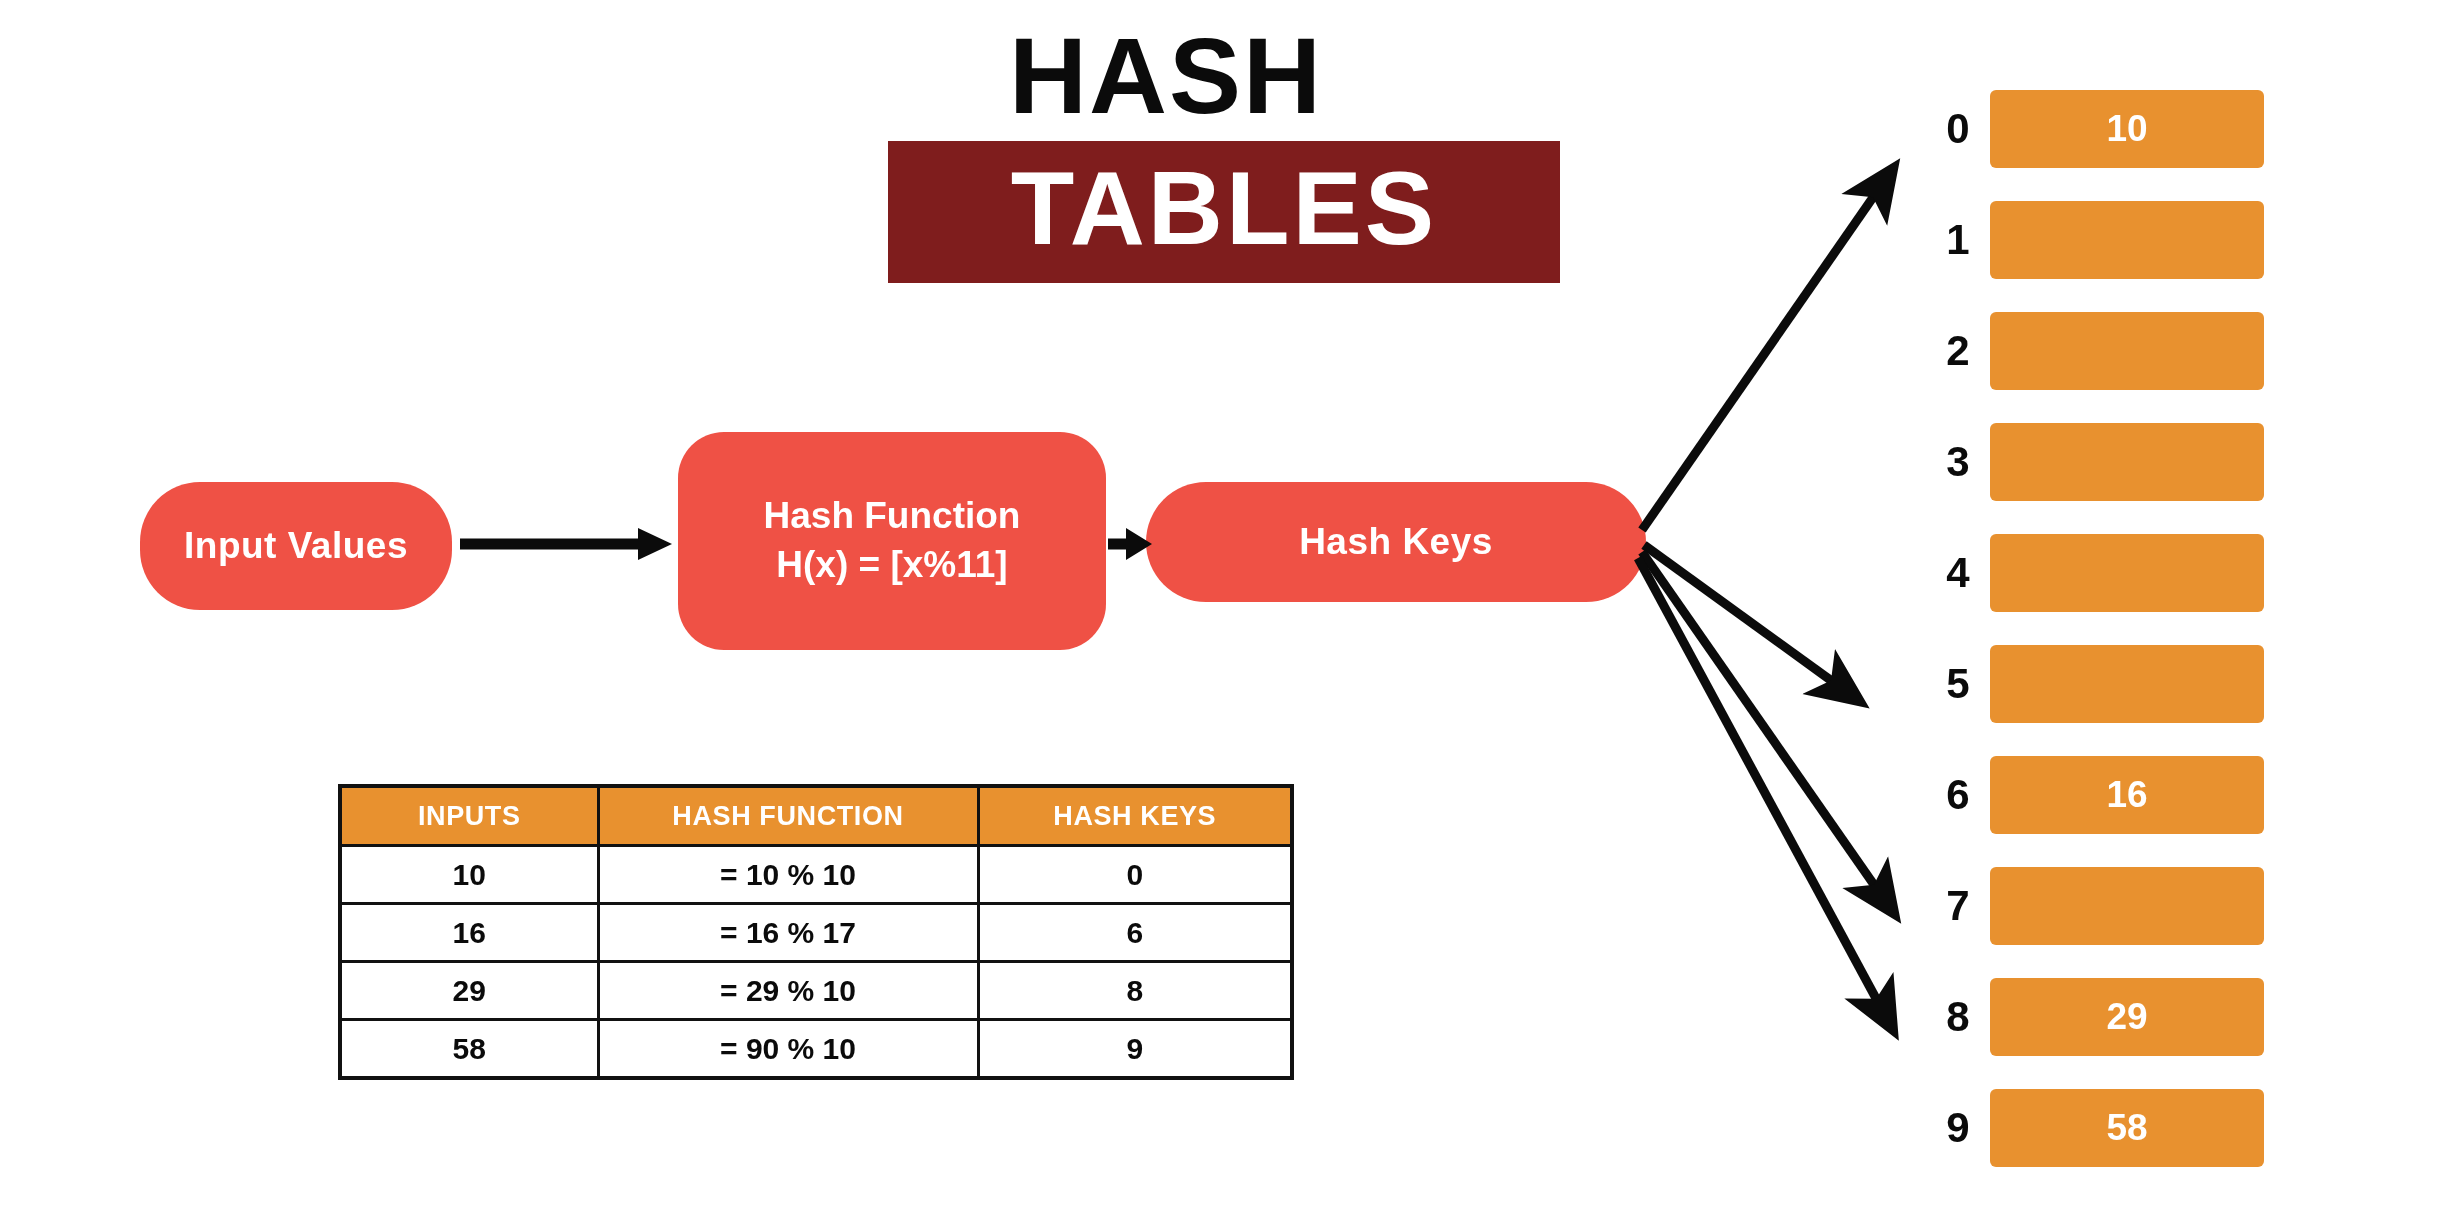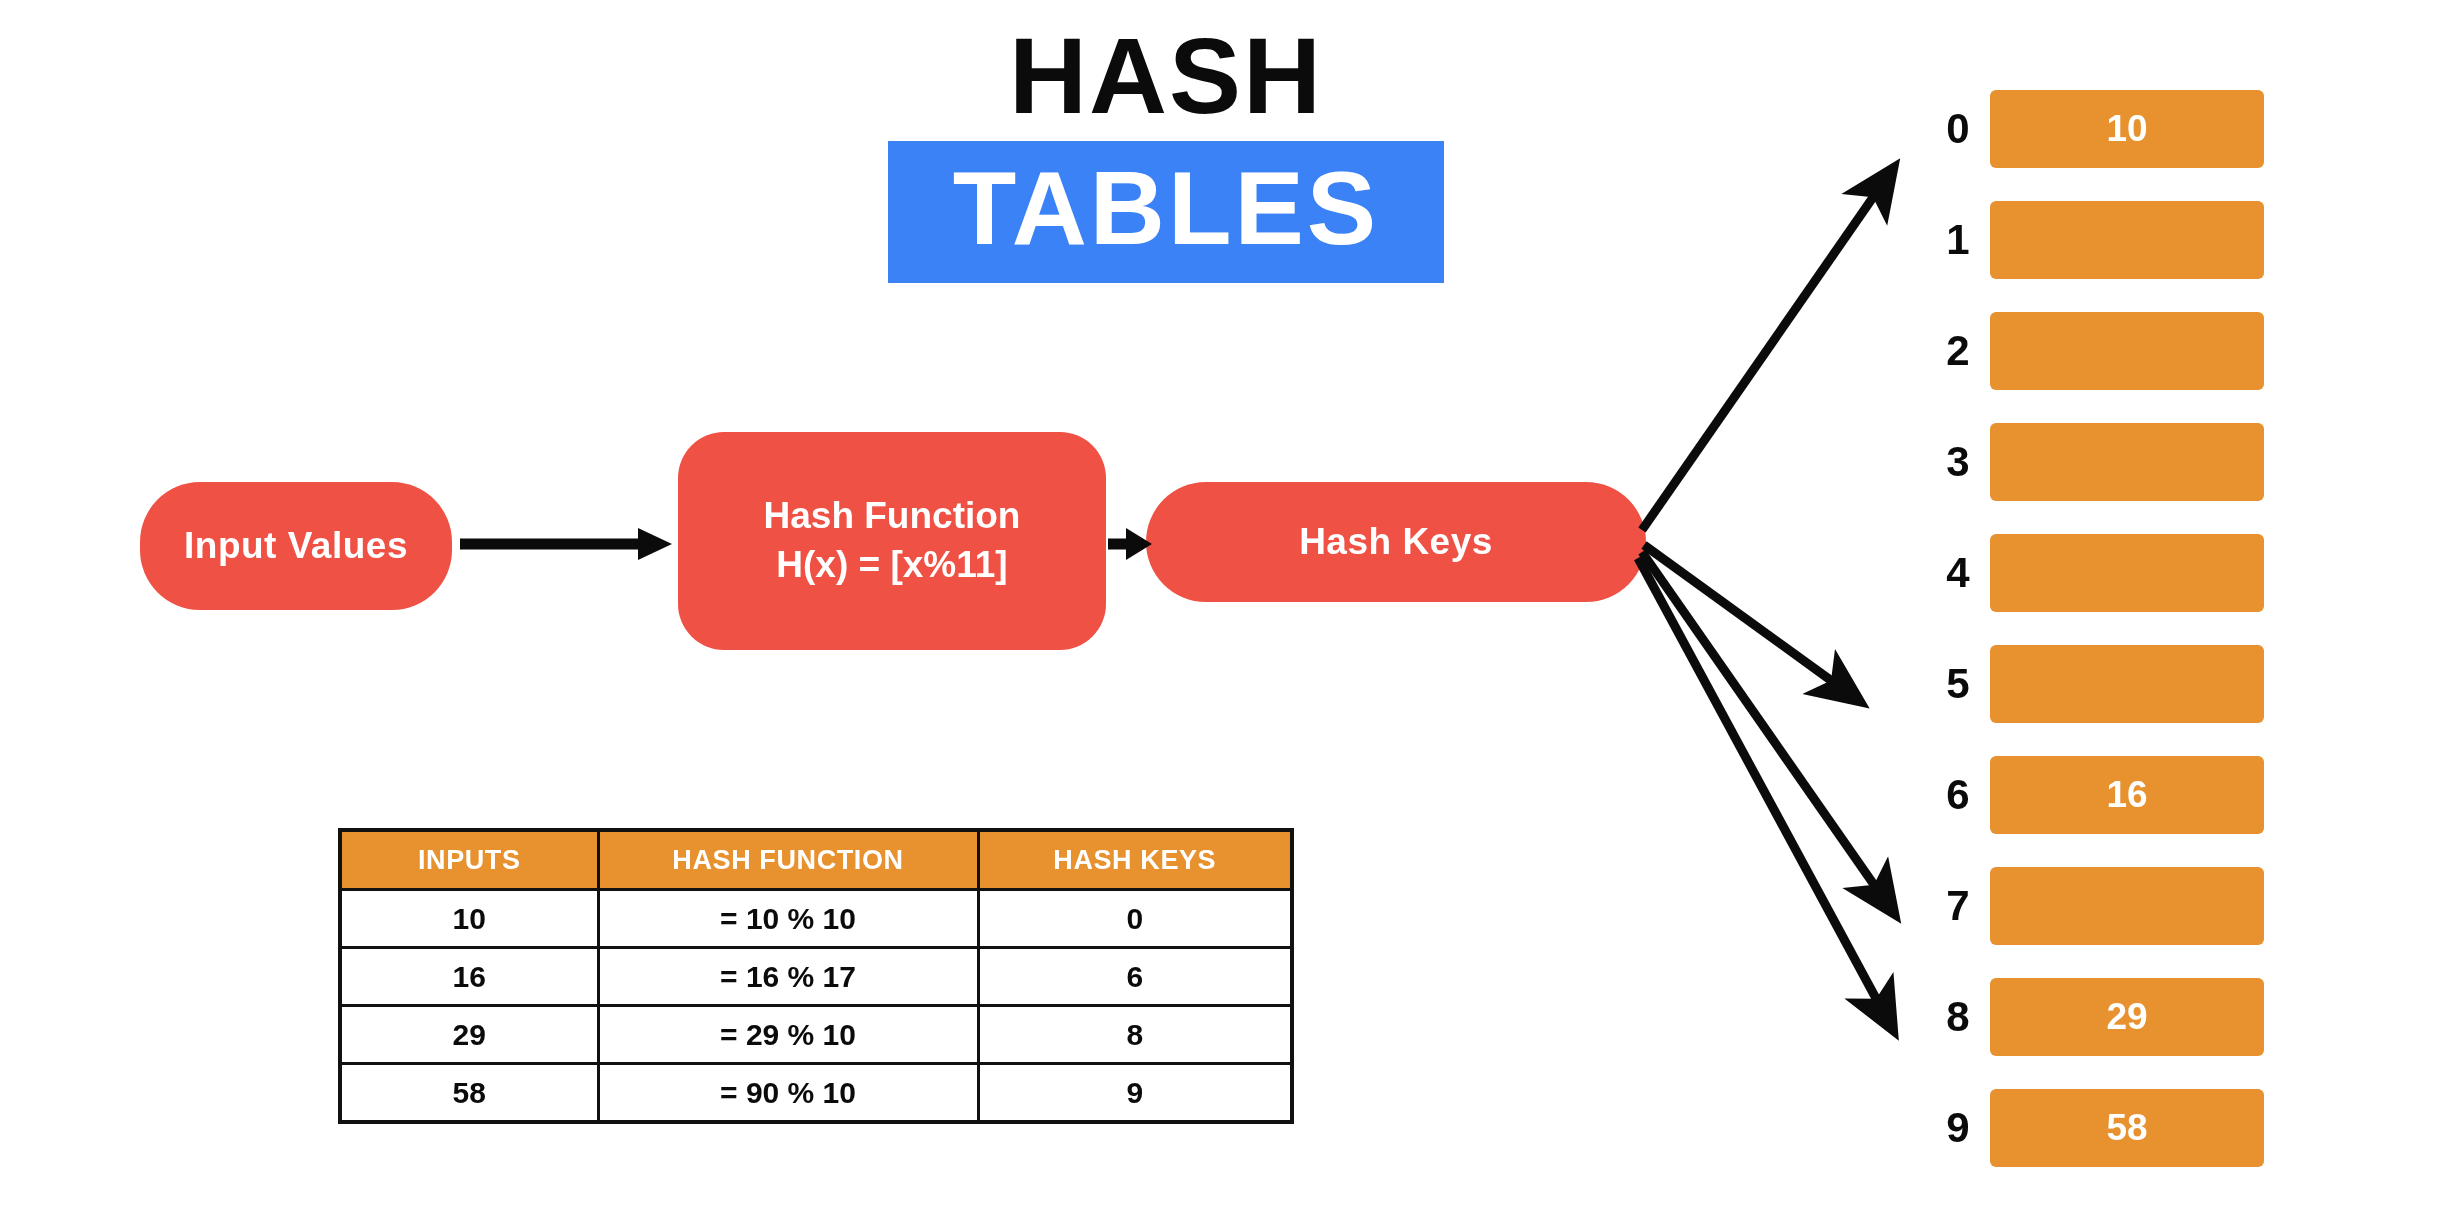--- a/index.html
+++ b/index.html
@@ -29,23 +29,23 @@
   }
   #title-line1 {
     font-size: 108px;
     font-weight: 800;
     letter-spacing: 2px;
     color: #0b0b0b;
     line-height: 1.08;
     font-family: Liberation Sans, sans-serif;
   }
   #title-line2-band {
-    background: #3b82f6;
+    background: #7f1d1d;
     display: block;
-    width: 556px;
+    width: 672px;
     margin-top: 6px;
     padding: 6px 0 14px 0;
     box-sizing: border-box;
   }
   #title-line2 {
     font-size: 104px;
     font-weight: 800;
     letter-spacing: 3px;
     color: #ffffff;
     line-height: 1.18;
@@ -102,21 +102,20 @@
   
   #mapping-table {
     position: absolute;
     left: 338px;
     top: 784px;
     width: 952px;
     border-collapse: collapse;
     table-layout: fixed;
     border: 4px solid #111111;
     background: #22c55e;
-    margin-top: 44px;
   }
   #mapping-table col.c1 { width: 258px; }
   #mapping-table col.c2 { width: 380px; }
   #mapping-table col.c3 { width: 314px; }
   #mapping-table th {
     background: #e8912f;
     color: #ffffff;
     font-size: 27px;
     font-weight: 800;
     letter-spacing: 0.6px;

